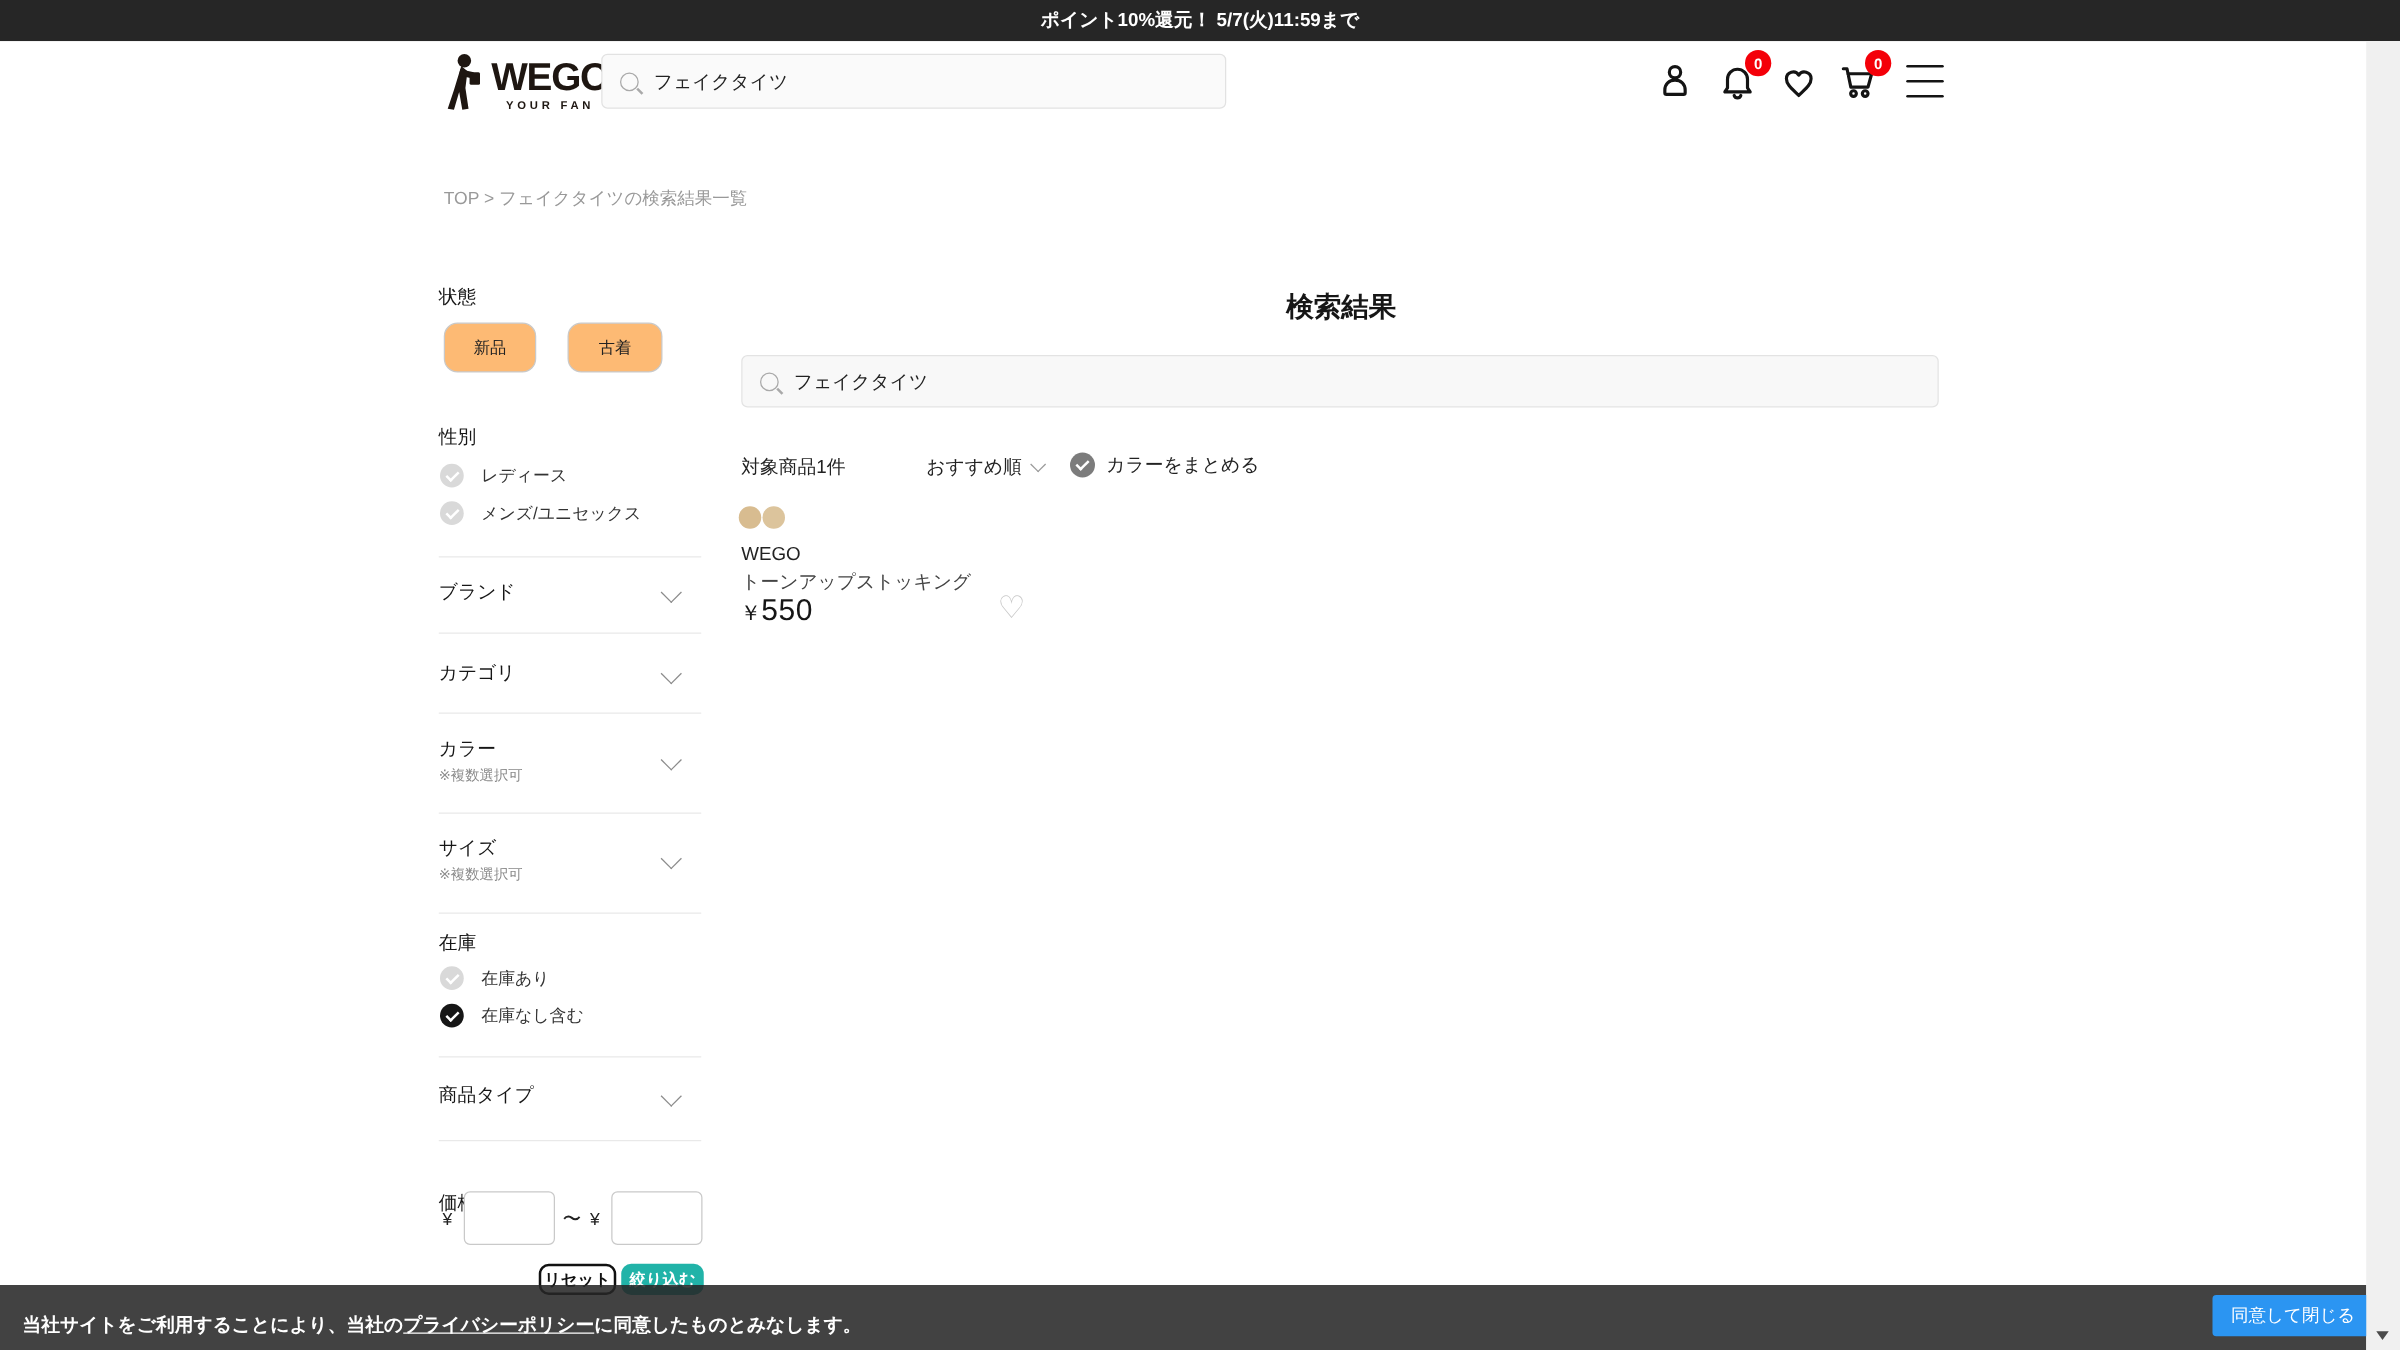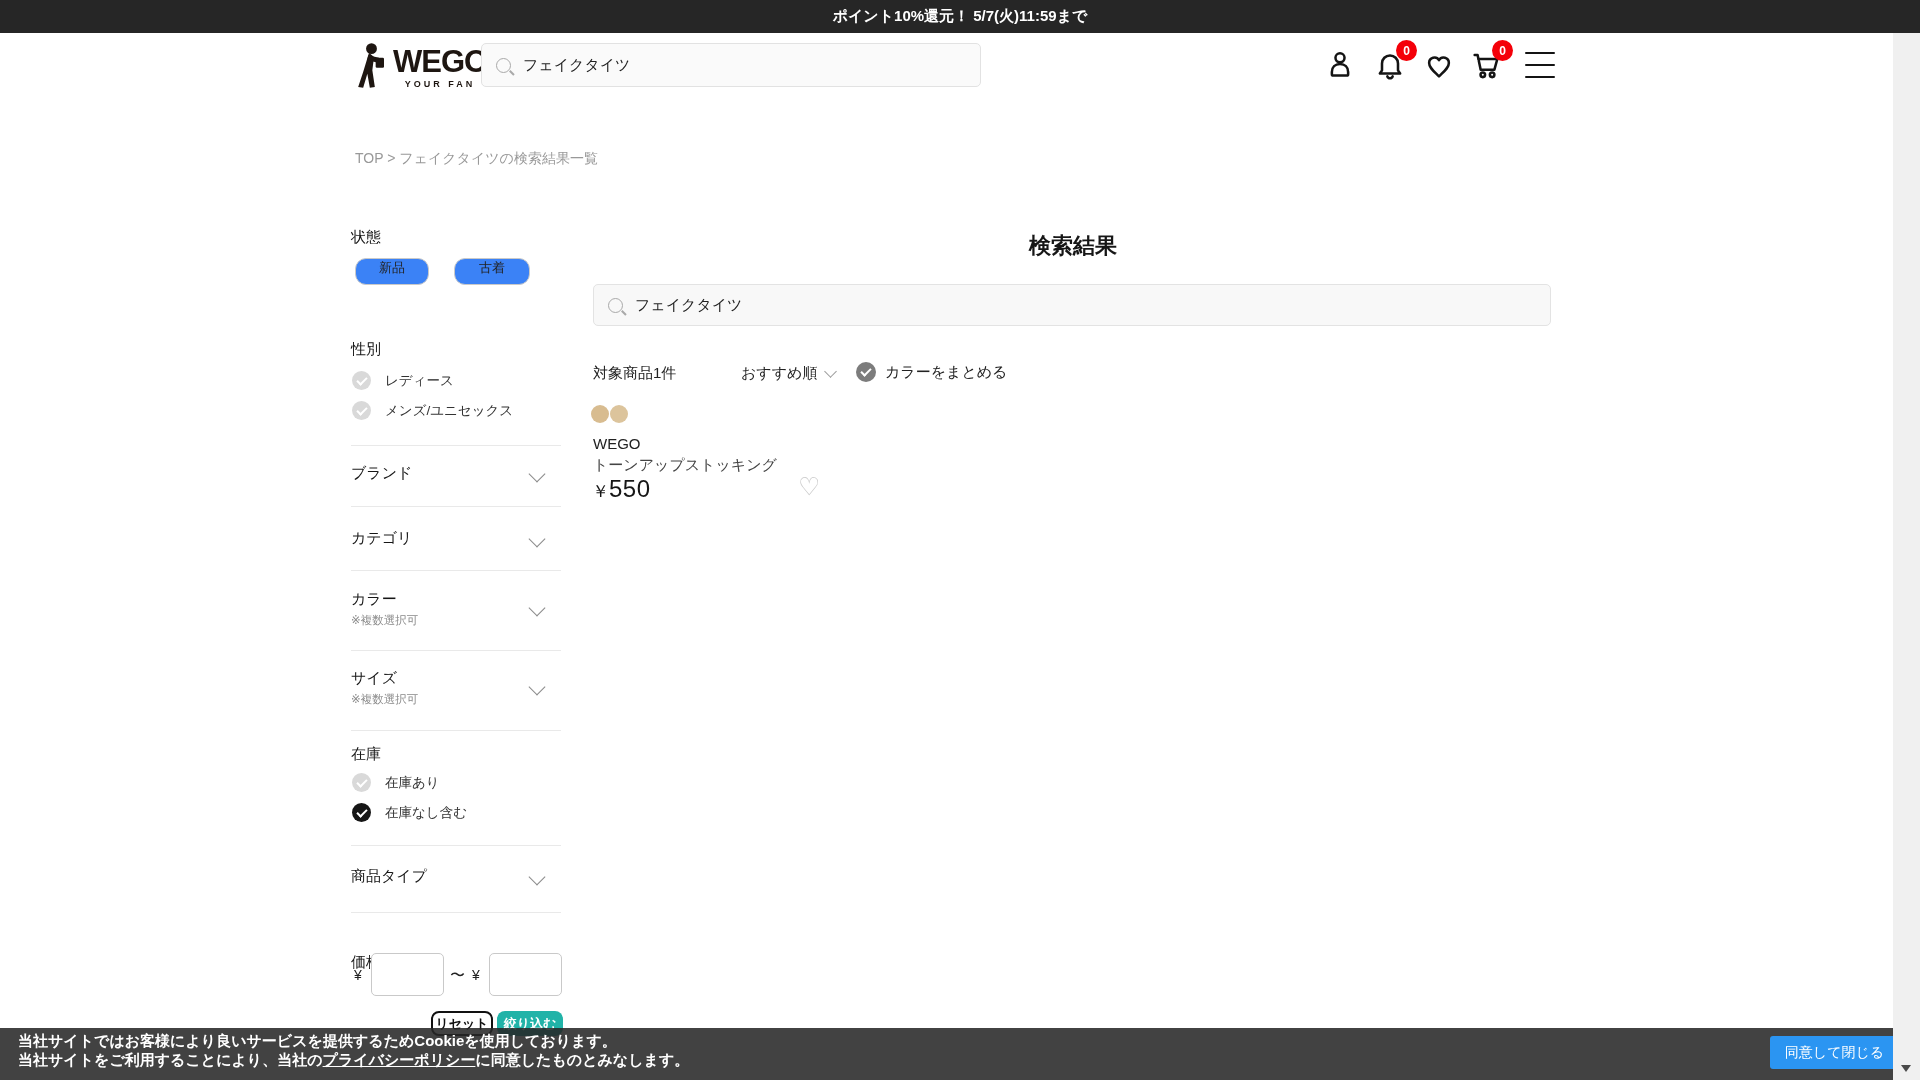--- a/index.html
+++ b/index.html
@@ -35,22 +35,22 @@
     background:#f40009;color:#fff;font-size:12px;font-weight:700;
     display:flex;align-items:center;justify-content:center;}
   .bars div{width:30px;height:3px;background:#141414;margin:5px 0;border-radius:1px;}
 
   
   .crumb{left:355px;top:150px;font-size:14px;color:#999;}
   .crumb a{color:#999;text-decoration:none;cursor:pointer;}
 
   
   .f-title{font-size:15px;font-weight:400;color:#161616;}
-  .pill-btn{position:absolute;height:27px;border:1px solid #c9c9c9;border-radius:11px;background:#3b82f6;
-    font-size:13px;color:#222;display:flex;align-items:flex-start;justify-content:center;cursor:pointer;box-sizing:border-box;}
+  .pill-btn{position:absolute;height:40px;border:1px solid #c9c9c9;border-radius:11px;background:#fdba74;
+    font-size:13px;color:#222;display:flex;align-items:center;justify-content:center;cursor:pointer;box-sizing:border-box;}
   .chk-row{position:absolute;display:flex;align-items:center;gap:14px;cursor:pointer;}
   .chk{width:19px;height:19px;border-radius:50%;position:relative;flex:none;}
   .chk::after{content:"";position:absolute;left:5px;top:5.5px;width:8px;height:4px;
     border-left:2px solid #fff;border-bottom:2px solid #fff;transform:rotate(-45deg);}
   .chk.off{background:#d9d9d9;}
   .chk.on{background:#161616;}
   .chk.mid{background:#7c7c7c;}
   .chk-label{font-size:13.5px;color:#333;}
   .divider{position:absolute;left:351px;width:210px;height:1px;background:#e9e9e9;}
   .chev{width:11px;height:11px;border-right:1.6px solid #8b8b8b;border-bottom:1.6px solid #8b8b8b;
@@ -274,21 +274,20 @@
   <span class="swatch" style="background: rgb(220, 196, 156);"></span>
 </div>
 <div class="abs p-brand product-card">WEGO</div>
 <div class="abs p-name product-card">トーンアップストッキング</div>
 <div class="abs p-price">
   <span class="p-cur">￥</span><span class="p-val">550</span>
 </div>
 <div class="abs p-fav">♡</div>
 
 <div class="abs cookie">
-  <div class="cookie-line l1">当社サイトではお客様により良いサービスを提供するためCookieを使用しております。</div>
   <div class="cookie-line l2">
     <span>当社サイトをご利用することにより、当社の</span><a>プライバシーポリシー</a><span>に同意したものとみなします。</span>
   </div>
   <div class="btn-accept">
     <span>同意して閉じる</span>
   </div>
 </div>
 
 <div class="abs scroll-track">
   <div class="scroll-down"></div>

